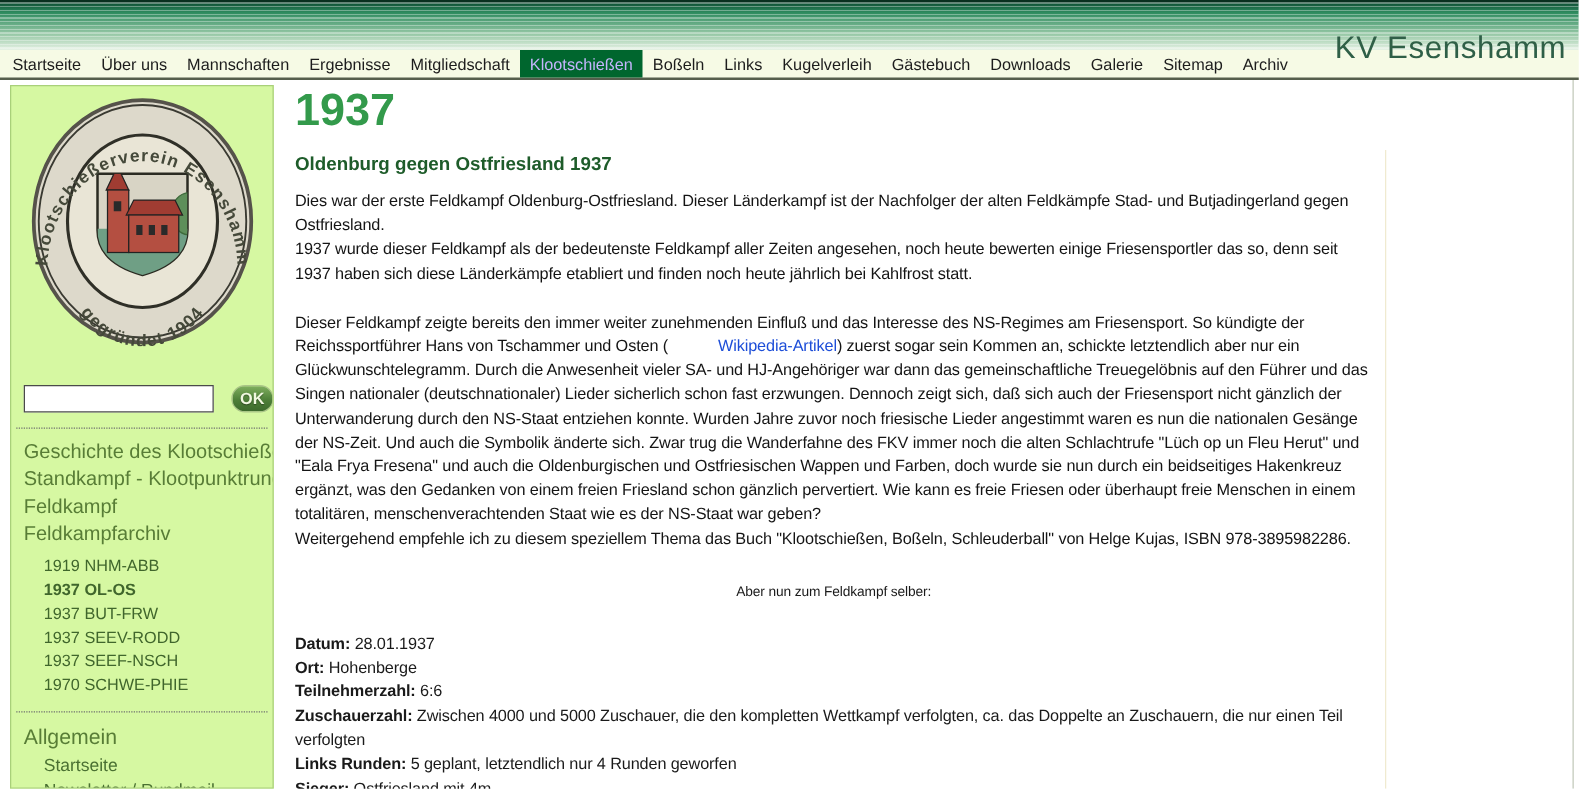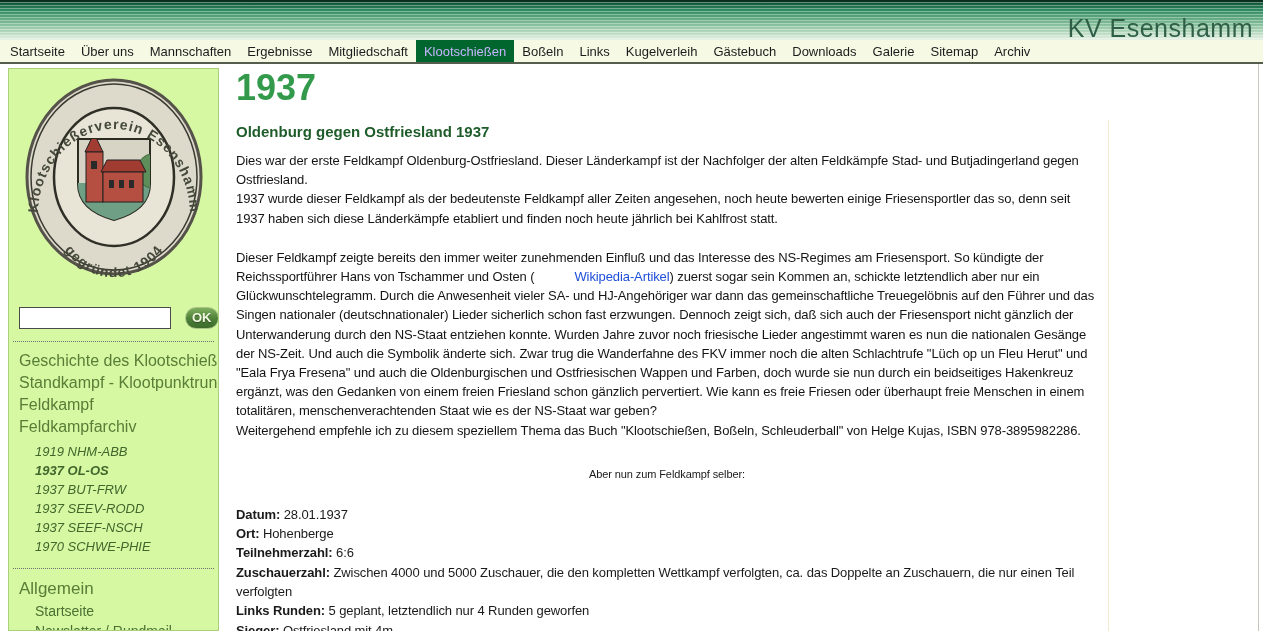--- a/index.html
+++ b/index.html
@@ -11,21 +11,21 @@
   .banner{
     position:absolute;left:0;top:0;width:1263px;height:40px;
     background:linear-gradient(to bottom,#0e4d33 0,#2e8b5f 8px,#9ccbaa 26px,#f2f8ee 40px);
     border-top:2px solid #09301f;box-sizing:border-box;
   }
   .banner::after{
     content:"";position:absolute;inset:0;
     background:repeating-linear-gradient(to bottom,rgba(255,255,255,.35) 0 1px,rgba(0,0,0,0) 1px 3px);
   }
   .site-title{
-    position:absolute;right:10px;top:14px;z-index:2;
+    position:absolute;right:10px;top:24px;z-index:2;
     font-size:25px;color:#2f5f47;letter-spacing:.5px;
   }
   
   .nav{
     position:absolute;left:0;top:40px;width:1263px;height:22px;
     background:#f6fae5;border-bottom:2px solid #555e4c;box-sizing:content-box;
     display:flex;align-items:stretch;padding-left:2px;font-size:13px;
   }
   .nav-item{
     display:flex;align-items:center;padding:0 8px;color:#1c1c1c;cursor:pointer;white-space:nowrap;
@@ -48,21 +48,21 @@
     background:linear-gradient(to bottom,#7fae5e 0,#4d7f38 55%,#3c6a2c 100%);
     cursor:pointer;line-height:18px;text-shadow:0 1px 1px rgba(0,0,0,.4);
   }
   .dotted{border-top:1px dotted #6e6e6e;margin:12px 4px 0 4px;height:0;}
   .side-links{margin-top:8px;}
   .side-link{
     font-size:16px;color:#587d36;padding:2px 4px 2px 10px;cursor:pointer;white-space:nowrap;
   }
   .archive-list{margin-top:4px;}
   .archive-item{
-    font-size:13px;color:#40662c;padding:2px 4px 2px 26px;cursor:pointer;white-space:nowrap;font-style:italic;
+    font-size:13px;color:#40662c;padding:2px 4px 2px 26px;cursor:pointer;white-space:nowrap;
   }
   .archive-item.active{font-weight:bold;}
   .general-heading{font-size:17px;color:#587d36;padding:10px 4px 2px 10px;}
   .general-item{font-size:14px;color:#4a7032;padding:2px 4px 2px 26px;cursor:pointer;white-space:nowrap;}
   
   .main{
     position:absolute;left:236px;top:66px;width:862px;
   }
   .page-title{font-size:36px;color:#339a4b;font-weight:bold;margin:2px 0 0 0;line-height:40px;}
   .page-subtitle{font-size:15px;color:#1e5c2a;font-weight:bold;margin:15px 0 0 0;}

